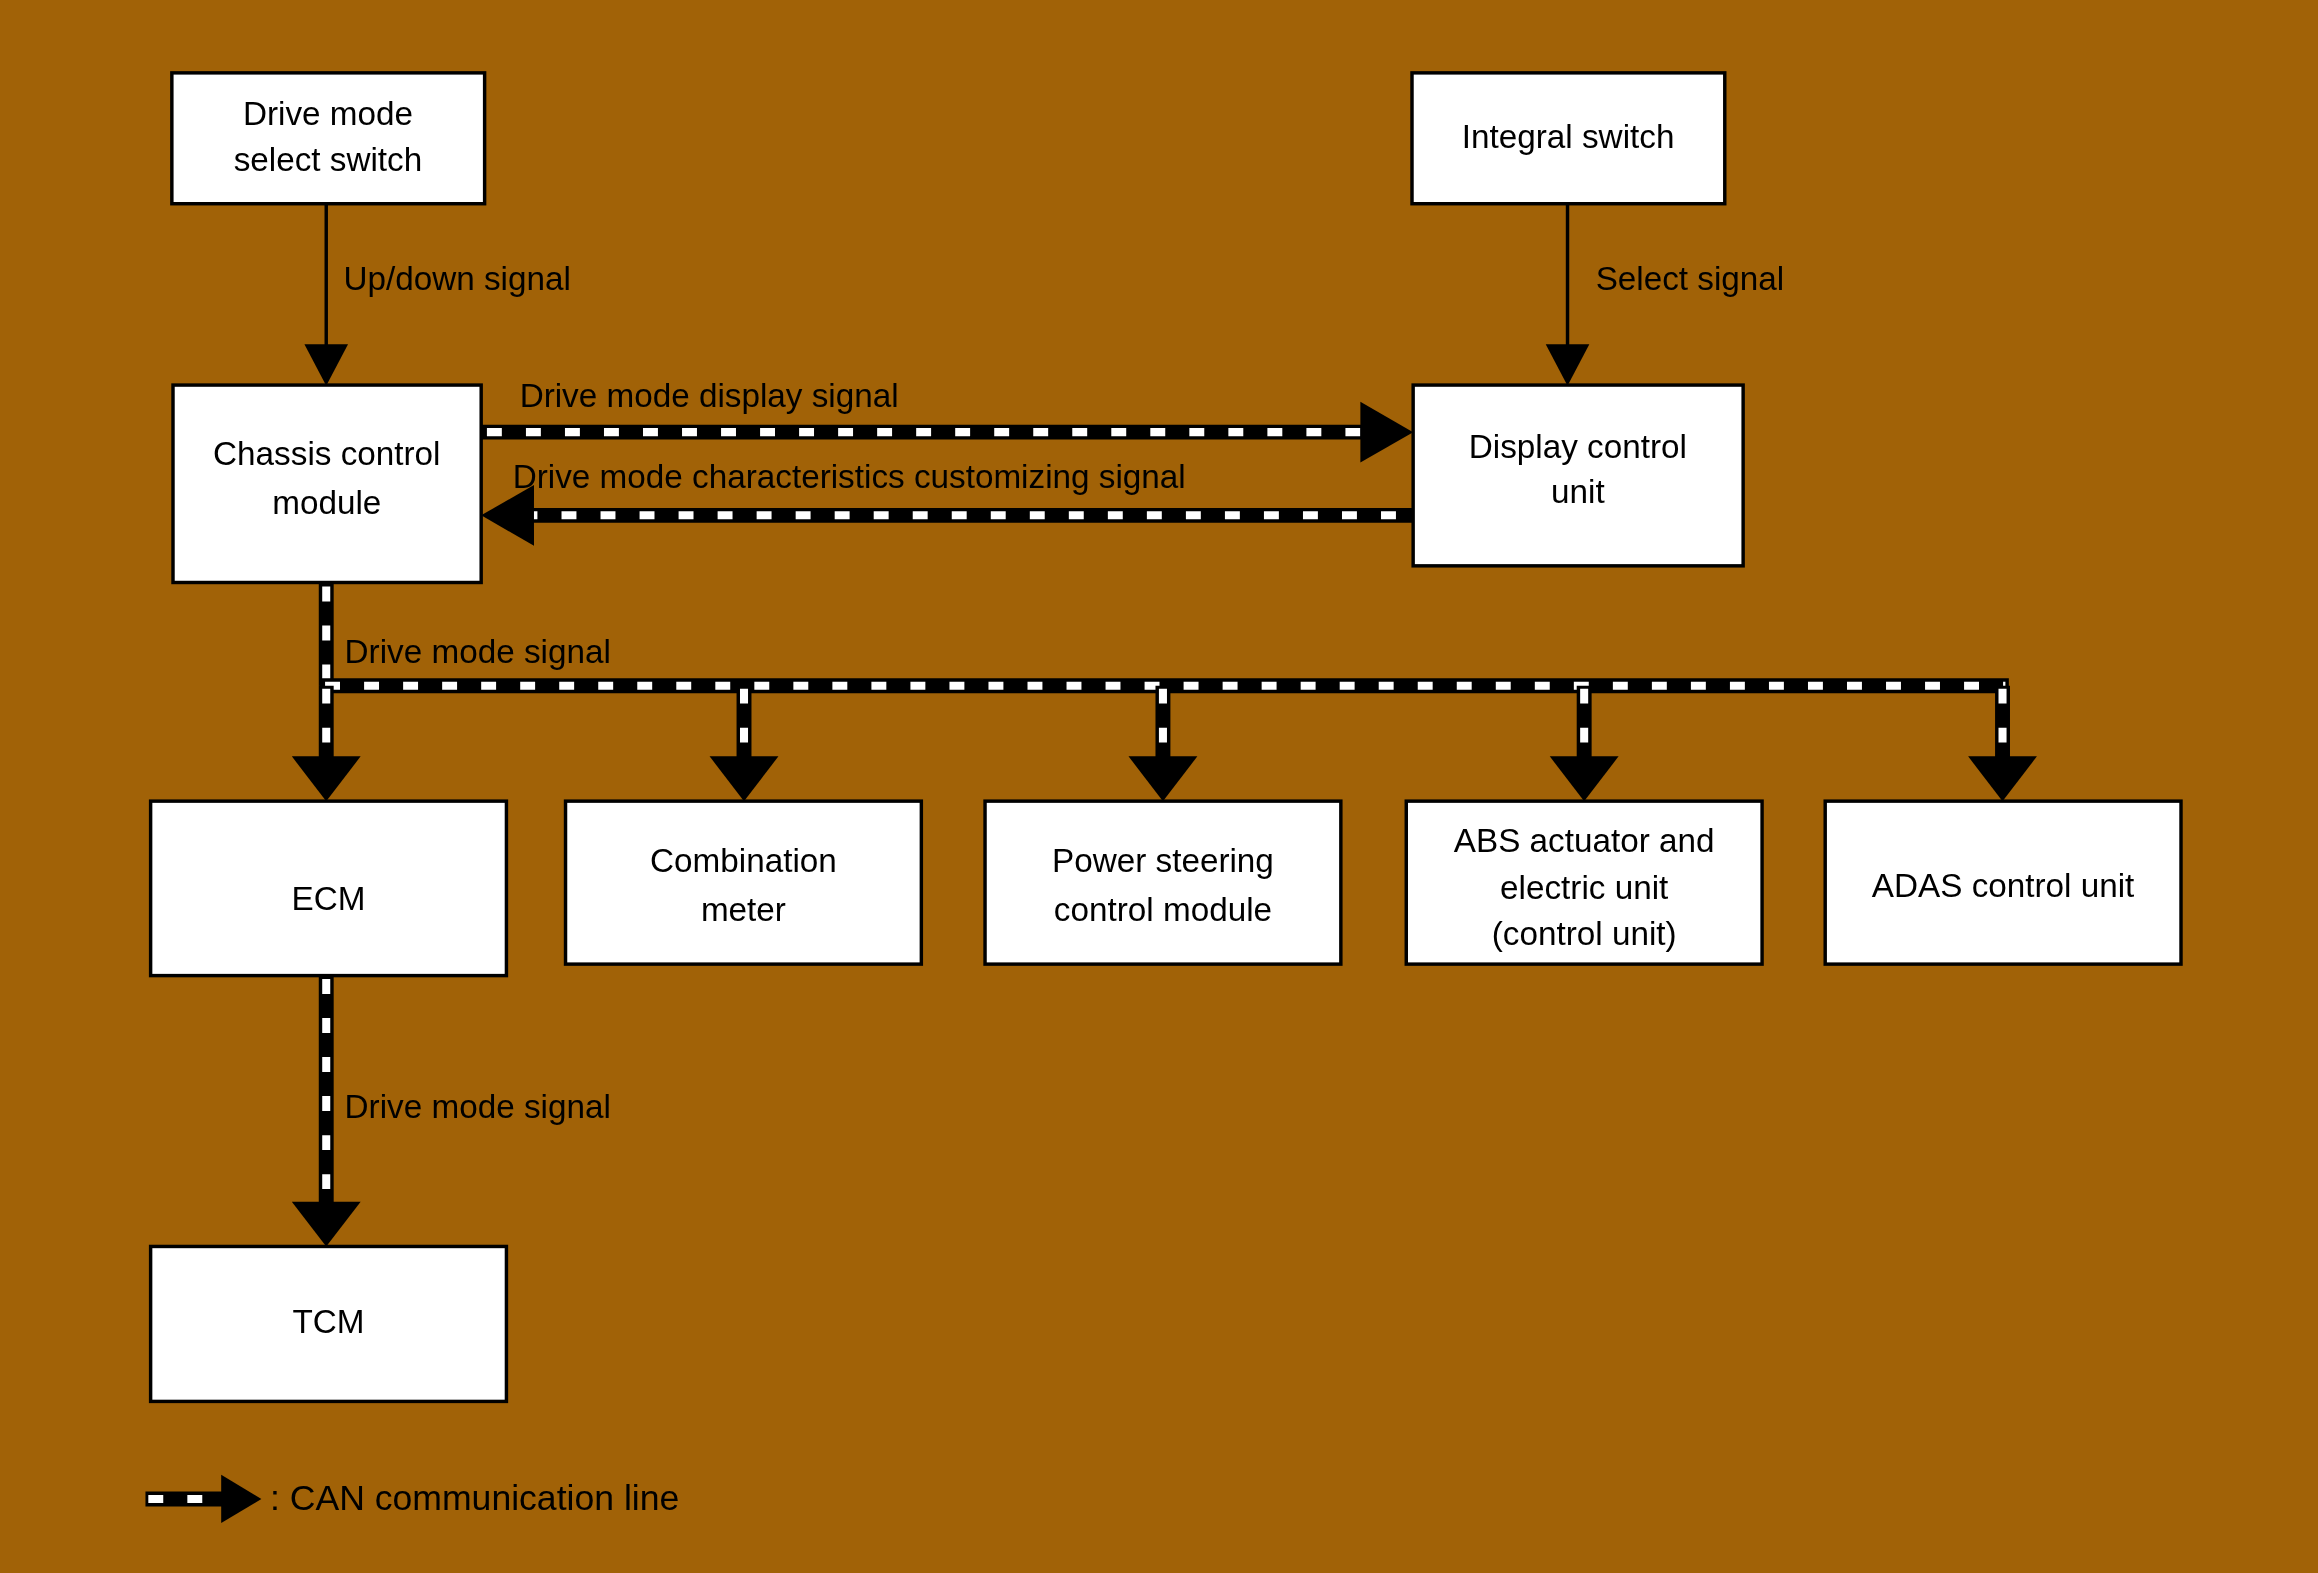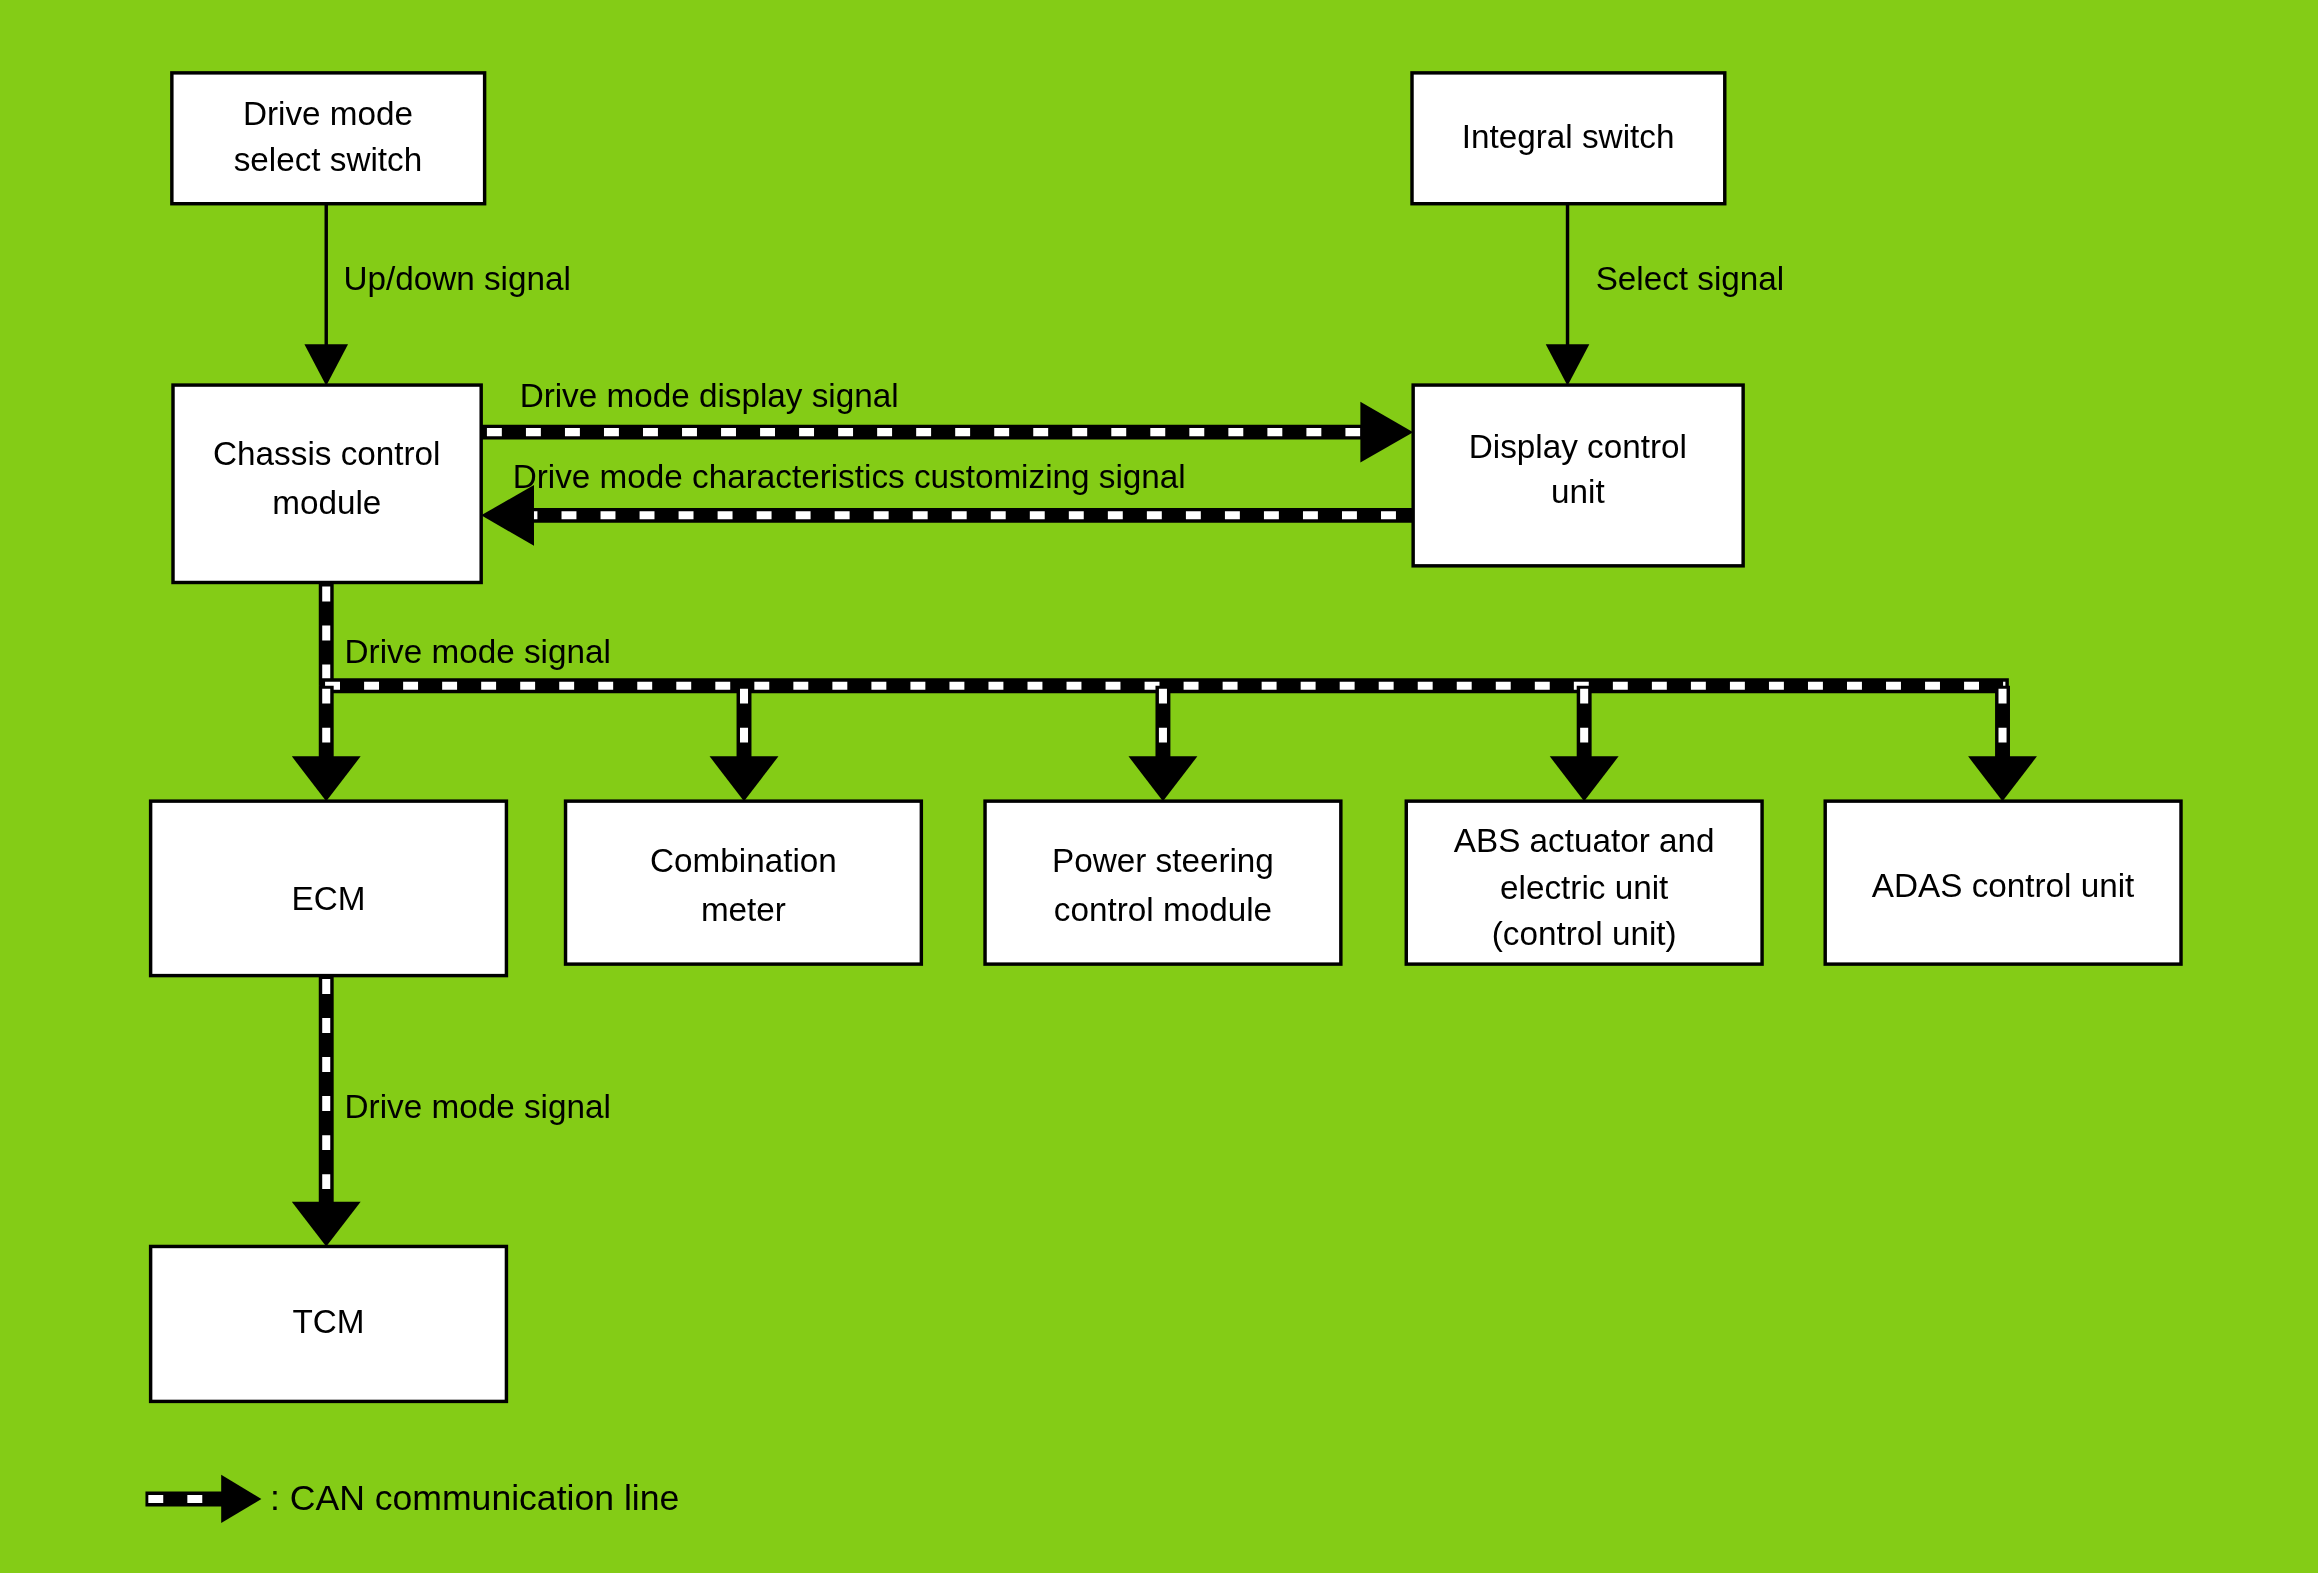--- a/index.html
+++ b/index.html
@@ -10,21 +10,21 @@
   body {
     width: 2319px;
     height: 1573px;
     overflow: hidden;
     font-family: "Liberation Sans", sans-serif;
   }
   #diagram-root {
     position: relative;
     width: 2319px;
     height: 1573px;
-    background: #84cc16;
+    background: #a16207;
   }
   svg.layer {
     position: absolute;
     inset: 0;
     width: 2319px;
     height: 1573px;
     display: block;
   }
   .box-rect {
     fill: #ffffff;

